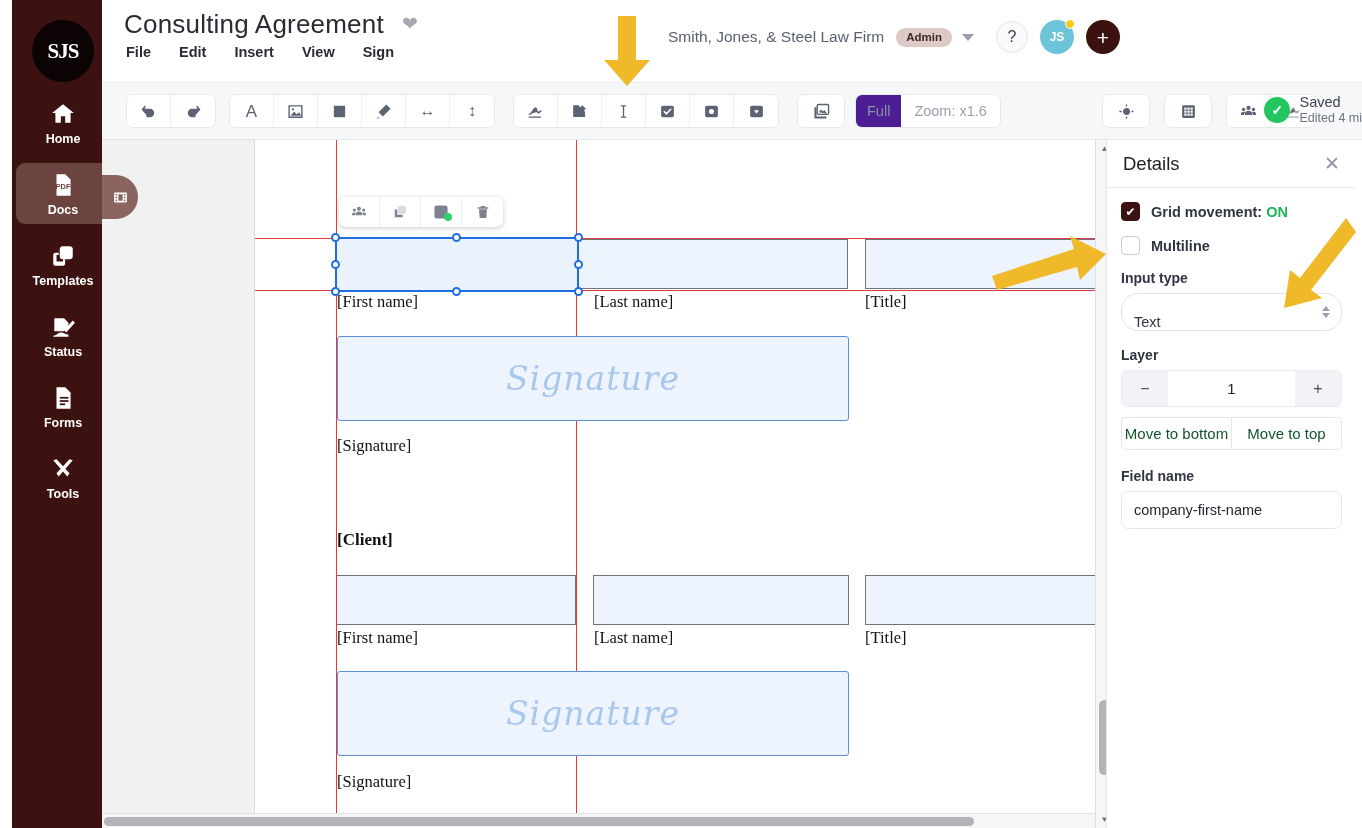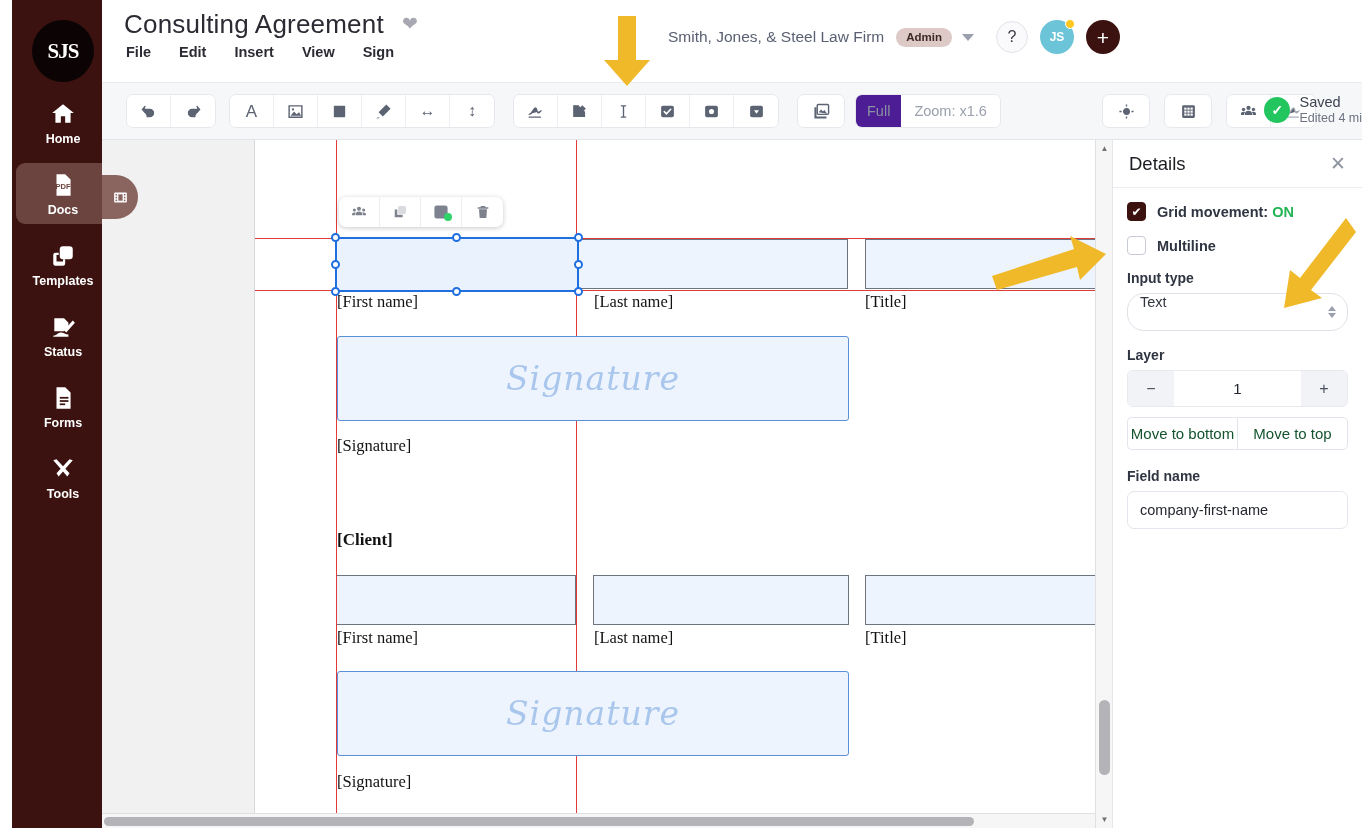--- a/index.html
+++ b/index.html
@@ -198,21 +198,21 @@
   .sc-arrow span { font-size: 8px; color: #6f7076; }
   #hscroll {
     position: absolute; left: 0; bottom: 0; width: 993px; height: 15px;
     background: #f6f6f7; border-top: 1px solid #e0e0e3;
   }
   #hthumb { position: absolute; left: 2px; top: 3px; width: 870px; height: 9px;
     background: #b4b4b8; border-radius: 5px; cursor: pointer; }
 
   
   #details {
-    position: absolute; right: 0; top: 140px; width: 250px; height: 688px;
+    position: absolute; right: 6px; top: 140px; width: 250px; height: 688px;
     background: #ffffff; border-left: 1px solid #e4e6ea;
   }
   #details-head {
     height: 48px; border-bottom: 1px solid #ececf0;
     display: flex; align-items: center; justify-content: space-between; padding: 0 16px;
   }
   #details-title { font-size: 18.5px; color: #1d1d24; }
   #details-close { font-size: 19px; color: #9096a1; cursor: pointer; line-height: 1; }
   #details-body { padding: 14px 14px 0; }
   .chk-row { display: flex; align-items: center; gap: 11px; margin-bottom: 15px; cursor: pointer; }
@@ -220,21 +220,21 @@
     width: 19px; height: 19px; border-radius: 4px; border: 1.5px solid #c7cbd3; background: #fff;
     display: flex; align-items: center; justify-content: center; flex: none;
   }
   .chk.on { background: #3b1210; border-color: #3b1210; }
   .chk.on::after { content: "✔"; color: #ffffff; font-size: 12px; line-height: 1; }
   .chk-label { font-size: 14.5px; font-weight: bold; color: #303542; }
   .chk-label .on-val { color: #22b455; }
   .fld-label { font-size: 14px; font-weight: bold; color: #303542; margin-bottom: 7px; }
   .select-box {
     position: relative; height: 38px; border: 1px solid #dfe2e8; border-radius: 17px;
-    background: #fff; display: flex; align-items: flex-start; padding: 0 12px;
+    background: #fff; display: flex; align-items: flex-end; padding: 0 12px;
     font-size: 14.5px; color: #30353f; cursor: pointer; margin-bottom: 16px;
   }
   .spin { position: absolute; right: 11px; top: 50%; transform: translateY(-50%);
     display: flex; flex-direction: column; gap: 2px; }
   .spin i { display:block; width:0; height:0; border-left:4px solid transparent;
     border-right:4px solid transparent; }
   .spin .up { border-bottom: 5px solid #9aa0ad; }
   .spin .dn { border-top: 5px solid #9aa0ad; }
   .stepper {
     display: flex; height: 37px; border: 1px solid #e7e9ee; border-radius: 6px;

